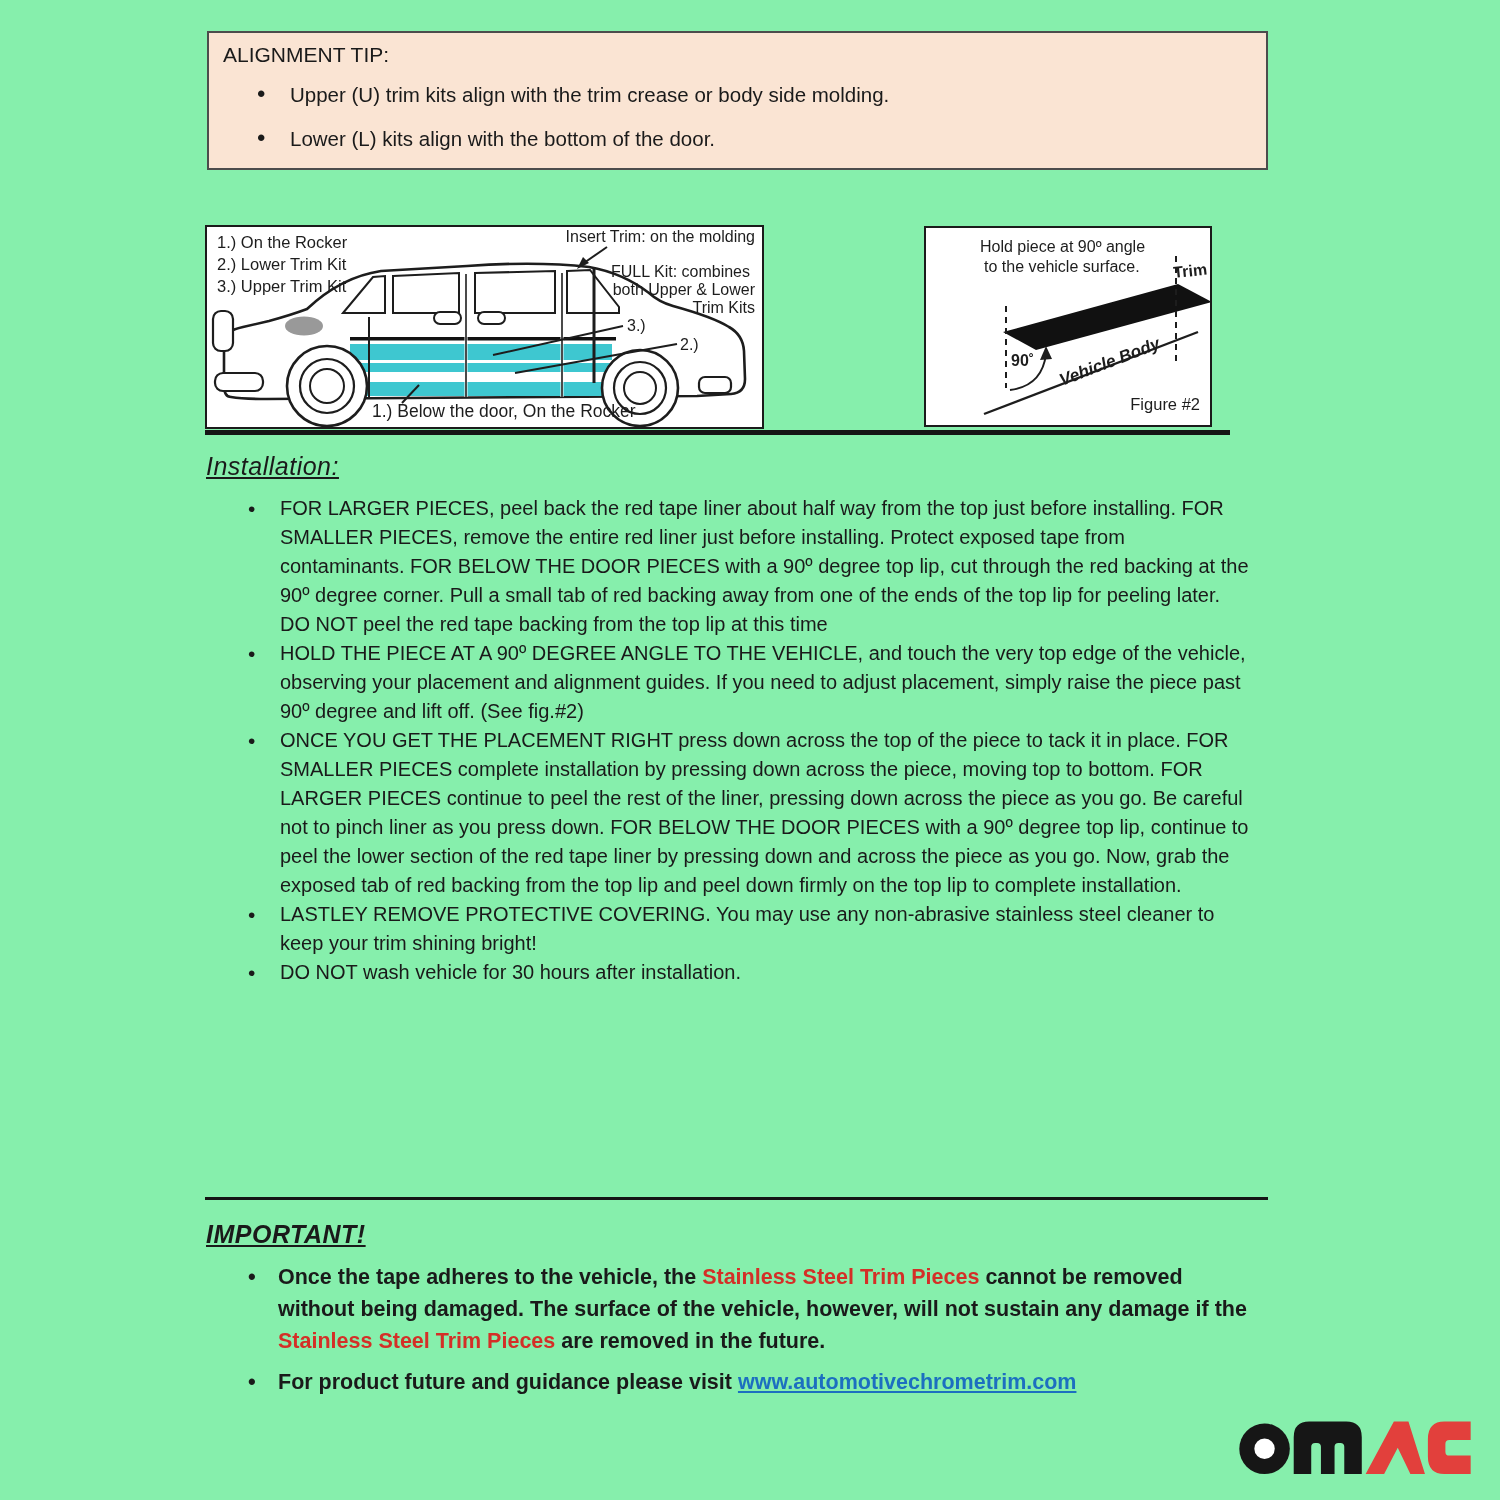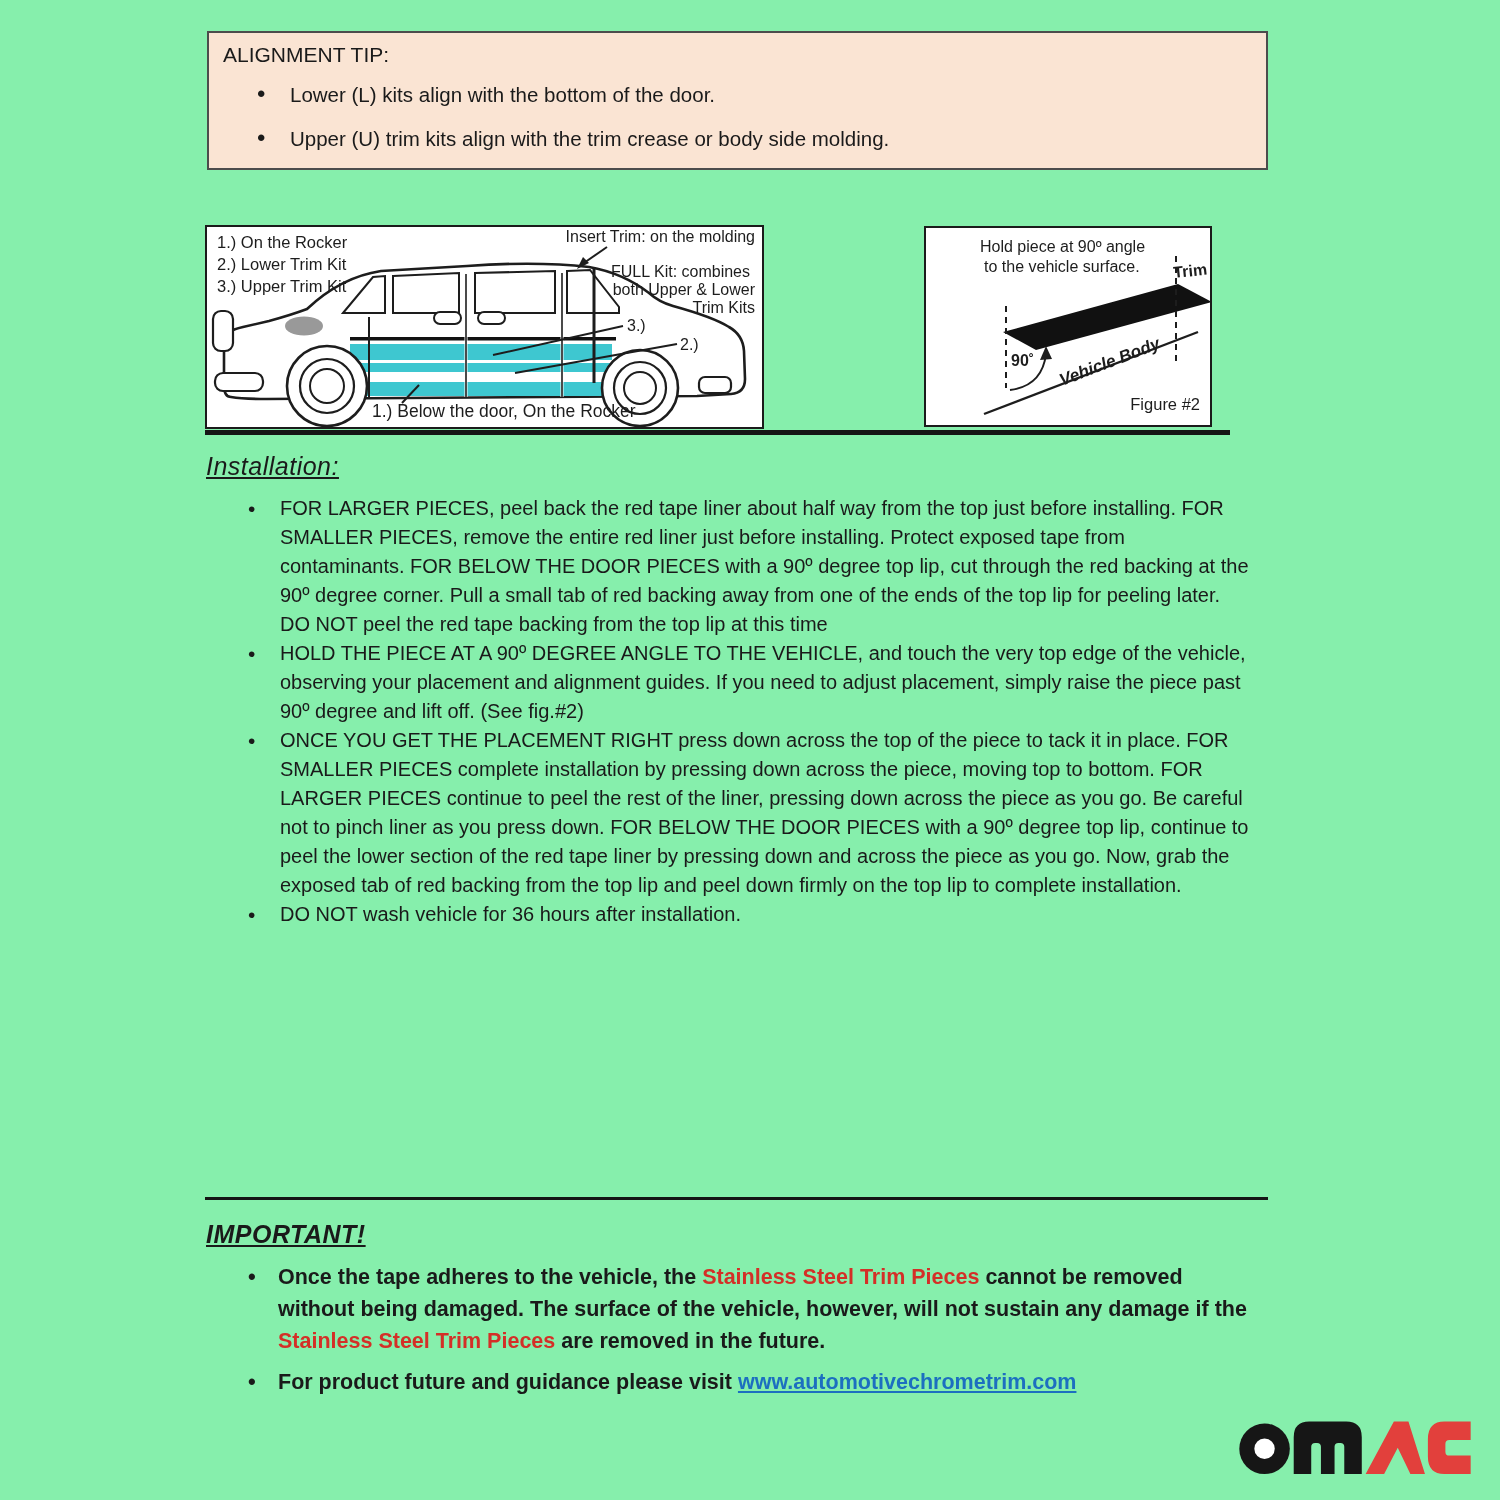--- a/index.html
+++ b/index.html
@@ -43,22 +43,22 @@
   .logo-wrap{position:absolute;left:1237px;top:1407px;width:234px;height:70px;}
 </style>
 </head>
 <body>
 
 <div id="page">
 
   <div class="tip-box">
     <p class="tip-title">ALIGNMENT TIP:</p>
     <ul class="tip-list">
+      <li>Upper (U) trim kits align with the trim crease or body side molding.</li>
       <li>Lower (L) kits align with the bottom of the door.</li>
-      <li>Upper (U) trim kits align with the trim crease or body side molding.</li>
     </ul>
   </div>
 
   <div class="car-box">
     <svg width="555" height="200" viewBox="0 0 555 200">
 
       <path d="M 24,170 Q 17,170 17,158 L 17,114 Q 17,104 36,100 L 62,94 Q 84,88 100,82 Q 134,50 174,44 L 260,39 Q 330,34 382,40 Q 416,46 442,66 Q 452,75 466,79 Q 506,90 522,100 Q 536,108 537,124 L 538,152 Q 538,166 524,167 L 490,169 L 60,172 Q 36,172 24,170 Z" fill="#ffffff" stroke="#1d1d1d" stroke-width="2.6"></path>
 
       <rect x="6" y="84" width="20" height="40" rx="8" fill="#ffffff" stroke="#1d1d1d" stroke-width="2.2"></rect>
 
@@ -143,21 +143,22 @@
     </svg>
   </div>
 
   <div class="boxes-underline"></div>
 
   <div id="install-head" class="sec-head">Installation:</div>
   <ul class="inst-list">
     <li>FOR LARGER PIECES, peel back the red tape liner about half way from the top just before installing. FOR SMALLER PIECES, remove the entire red liner just before installing. Protect exposed tape from contaminants. FOR BELOW THE DOOR PIECES with a 90º degree top lip, cut through the red backing at the 90º degree corner. Pull a small tab of red backing away from one of the ends of the top lip for peeling later. DO NOT peel the red tape backing from the top lip at this time</li>
     <li>HOLD THE PIECE AT A 90º DEGREE ANGLE TO THE VEHICLE, and touch the very top edge of the vehicle, observing your placement and alignment guides. If you need to adjust placement, simply raise the piece past 90º degree and lift off. (See fig.#2)</li>
     <li>ONCE YOU GET THE PLACEMENT RIGHT press down across the top of the piece to tack it in place.  FOR SMALLER PIECES complete installation by pressing down across the piece, moving top to bottom. FOR LARGER PIECES continue to peel the rest of the liner, pressing down across the piece as you go. Be careful not to pinch liner as you press down. FOR BELOW THE DOOR PIECES with a 90º degree top lip, continue to peel the lower section of the red tape liner by pressing down and across the piece as you go. Now, grab the exposed tab of red backing from the top lip and peel down firmly on the top lip to complete installation.</li>
-    <li>DO NOT wash vehicle for 36 hours after installation.</li>
+    <li>LASTLEY REMOVE PROTECTIVE COVERING. You may use any non-abrasive stainless steel cleaner to keep your trim shining bright!</li>
+    <li>DO NOT wash vehicle for 30 hours after installation.</li>
   </ul>
 
   <div class="divider"></div>
 
   <div id="imp-head" class="sec-head">IMPORTANT!</div>
   <ul class="imp-list">
     <li><span class="rt-bold">Once the tape adheres to the vehicle, the </span><span class="rt-red">Stainless Steel Trim Pieces</span><span class="rt-bold"> cannot be removed without being damaged. The surface of the vehicle, however, will not sustain any damage if the </span><span class="rt-red">Stainless Steel Trim Pieces</span><span class="rt-bold"> are removed in the future.</span></li>
     <li>
       <span>For product future and guidance please visit </span><a class="site-link">www.automotivechrometrim.com</a>
     </li>

